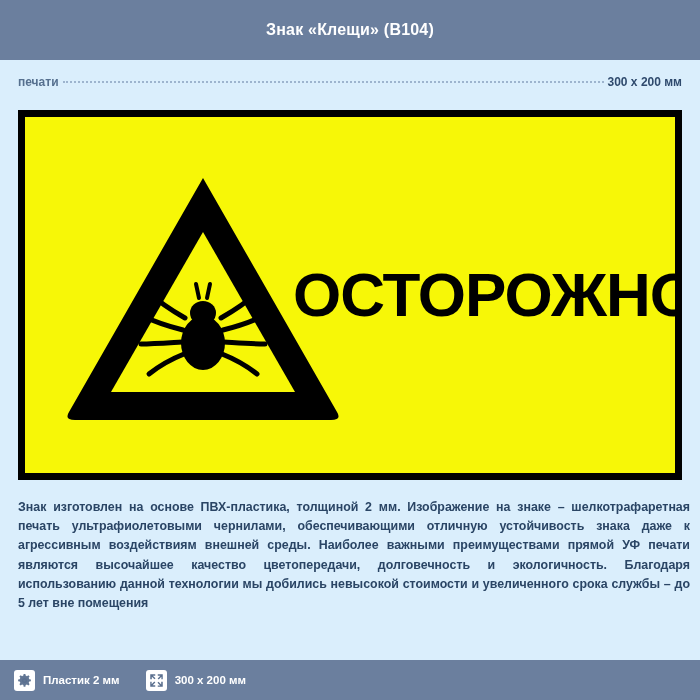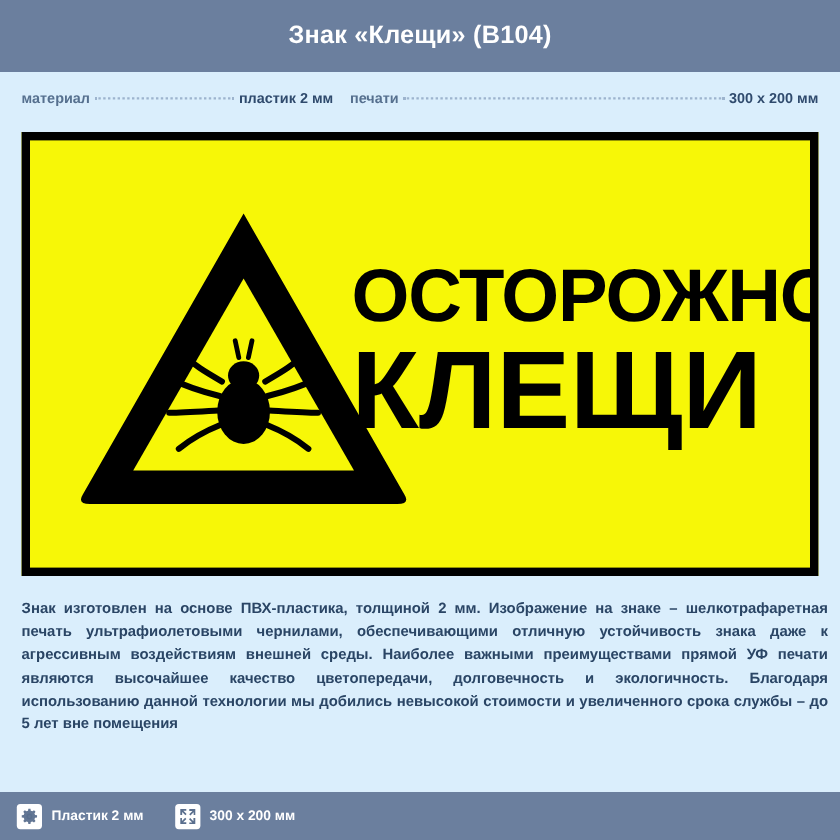--- a/index.html
+++ b/index.html
@@ -21,21 +21,21 @@
   .header {
     height: 60px;
     background: #6b7f9e;
     display: flex;
     align-items: center;
     justify-content: center;
     flex: 0 0 auto;
   }
   .header-title {
     color: #ffffff;
-    font-size: 21px;
+    font-size: 16px;
     font-weight: bold;
     letter-spacing: 0.2px;
     text-align: center;
   }
 
   
   .specs {
     flex: 0 0 auto;
     height: 44px;
     display: flex;
@@ -174,25 +174,20 @@
 </head>
 <body>
 
 <div class="page">
 
   <div class="header">
     <div class="header-title">Знак «Клещи» (B104)</div>
   </div>
 
   <div class="specs">
-    <div class="spec-group first">
-      <span class="spec-label">материал</span>
-      <span class="dots"></span>
-      <span class="spec-value">пластик 2 мм</span>
-    </div>
     <div class="spec-group">
       <span class="spec-label">печати</span>
       <span class="dots"></span>
       <span class="spec-value">300 x 200 мм</span>
     </div>
   </div>
 
   <div class="sign-wrap">
     <div class="sign">
       <div class="sign-inner">
@@ -214,21 +209,20 @@
             <path d="M121 184 C106 190 96 196 86 204" stroke="#000" stroke-width="5" fill="none" stroke-linecap="round"></path>
 
             <path d="M158 148 C172 140 182 134 192 124" stroke="#000" stroke-width="5" fill="none" stroke-linecap="round"></path>
             <path d="M160 160 C176 156 188 152 200 146" stroke="#000" stroke-width="5" fill="none" stroke-linecap="round"></path>
             <path d="M161 172 C177 173 190 174 202 174" stroke="#000" stroke-width="5" fill="none" stroke-linecap="round"></path>
             <path d="M159 184 C174 190 184 196 194 204" stroke="#000" stroke-width="5" fill="none" stroke-linecap="round"></path>
           </svg>
         </div>
         <div class="sign-text">
           <div class="sign-line1">ОСТОРОЖНО!</div>
-          <div class="sign-line2">КЛЕЩИ</div>
         </div>
       </div>
     </div>
   </div>
 
   <div class="description">Знак изготовлен на основе ПВХ-пластика, толщиной 2 мм. Изображение на знаке – шелкотрафаретная печать ультрафиолетовыми чернилами, обеспечивающими отличную устойчивость знака даже к агрессивным воздействиям внешней среды. Наиболее важными преимуществами прямой УФ печати являются высочайшее качество цветопередачи, долговечность и экологичность. Благодаря использованию данной технологии мы добились невысокой стоимости и увеличенного срока службы – до 5 лет вне помещения</div>
 
   <div class="footer">
     <div class="footer-item">
       <span class="footer-icon">

